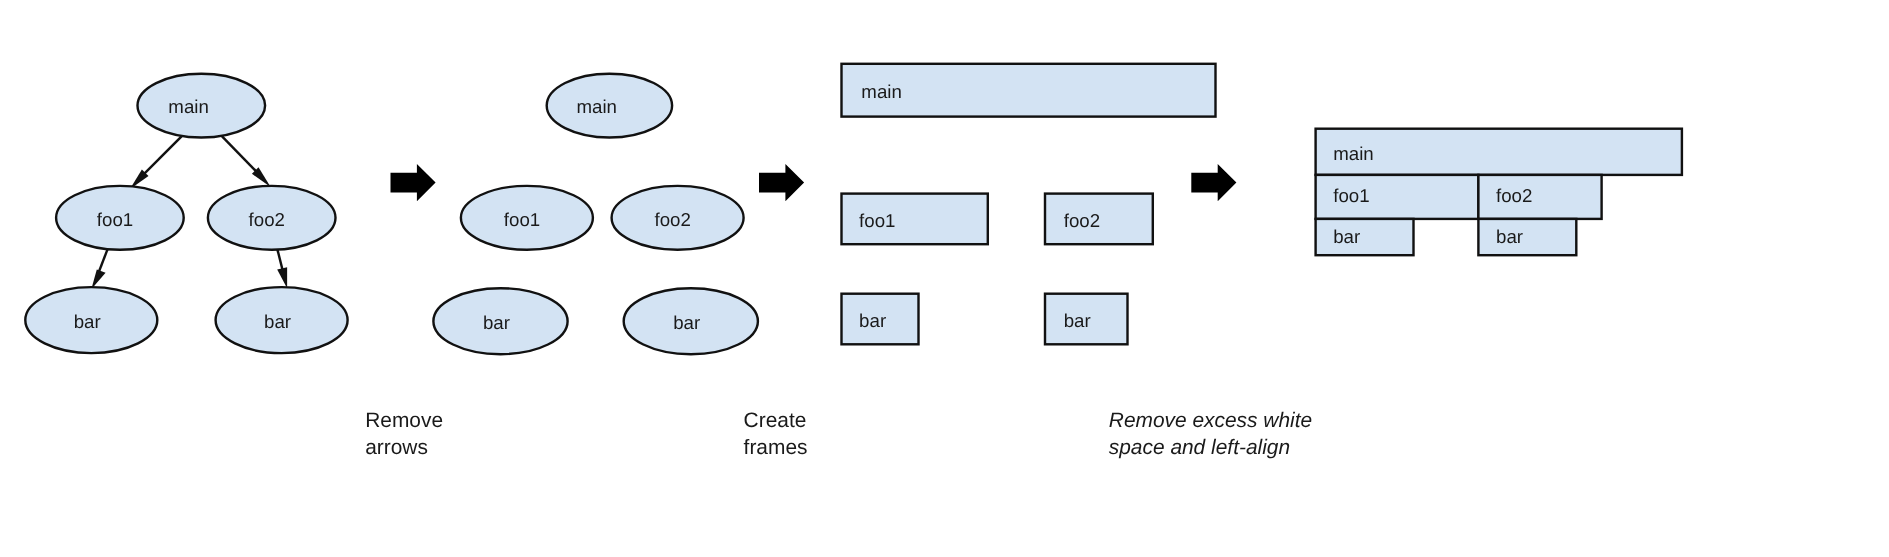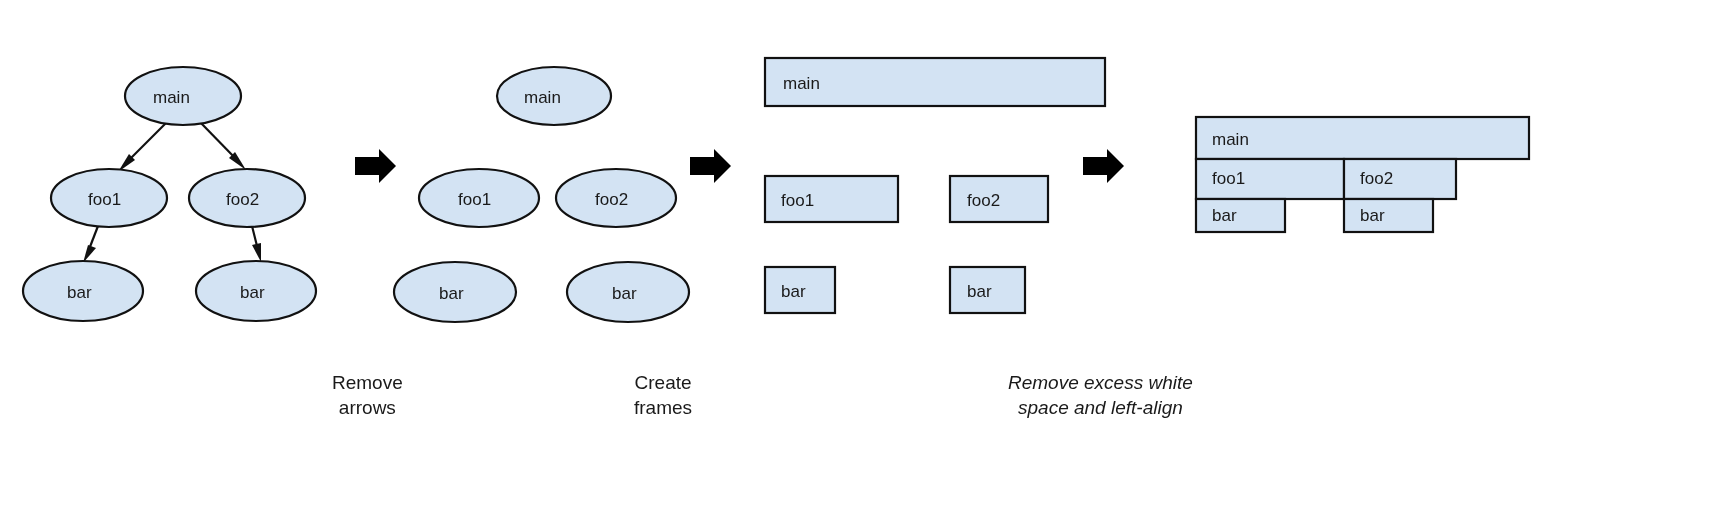--- a/index.html
+++ b/index.html
@@ -25,21 +25,20 @@
     color: #1a1a1a;
     white-space: nowrap;
     pointer-events: none;
   }
   .caption {
     position: absolute;
     font-size: 19px;
     line-height: 1.32;
     color: #1a1a1a;
     white-space: pre-line;
-    text-align: center;
   }
   svg.layer {
     position: absolute;
     left: 0;
     top: 0;
     width: 1717px;
     height: 506px;
   }
   .shape-ellipse, .shape-rect {
     fill: #d3e3f3;
@@ -147,18 +146,18 @@
   <div class="node-label" style="left:967px; top:283px;">bar</div>
 
   <div class="node-label" style="left:1212px; top:131px;">main</div>
   <div class="node-label" style="left:1212px; top:170px;">foo1</div>
   <div class="node-label" style="left:1360px; top:170px;">foo2</div>
   <div class="node-label" style="left:1212px; top:207px;">bar</div>
   <div class="node-label" style="left:1360px; top:207px;">bar</div>
 
   <div class="caption" style="left:332px;  top:370px;">Remove
 arrows</div>
-  <div class="caption" style="left:634px;  top:370px;">Create
+  <div class="caption" style="left:676px;  top:370px;">Create
 frames</div>
   <div class="caption" style="left:1008px; top:370px;font-style:italic;">Remove excess white
 space and left-align</div>
 
 </div>
 
 </body></html>

